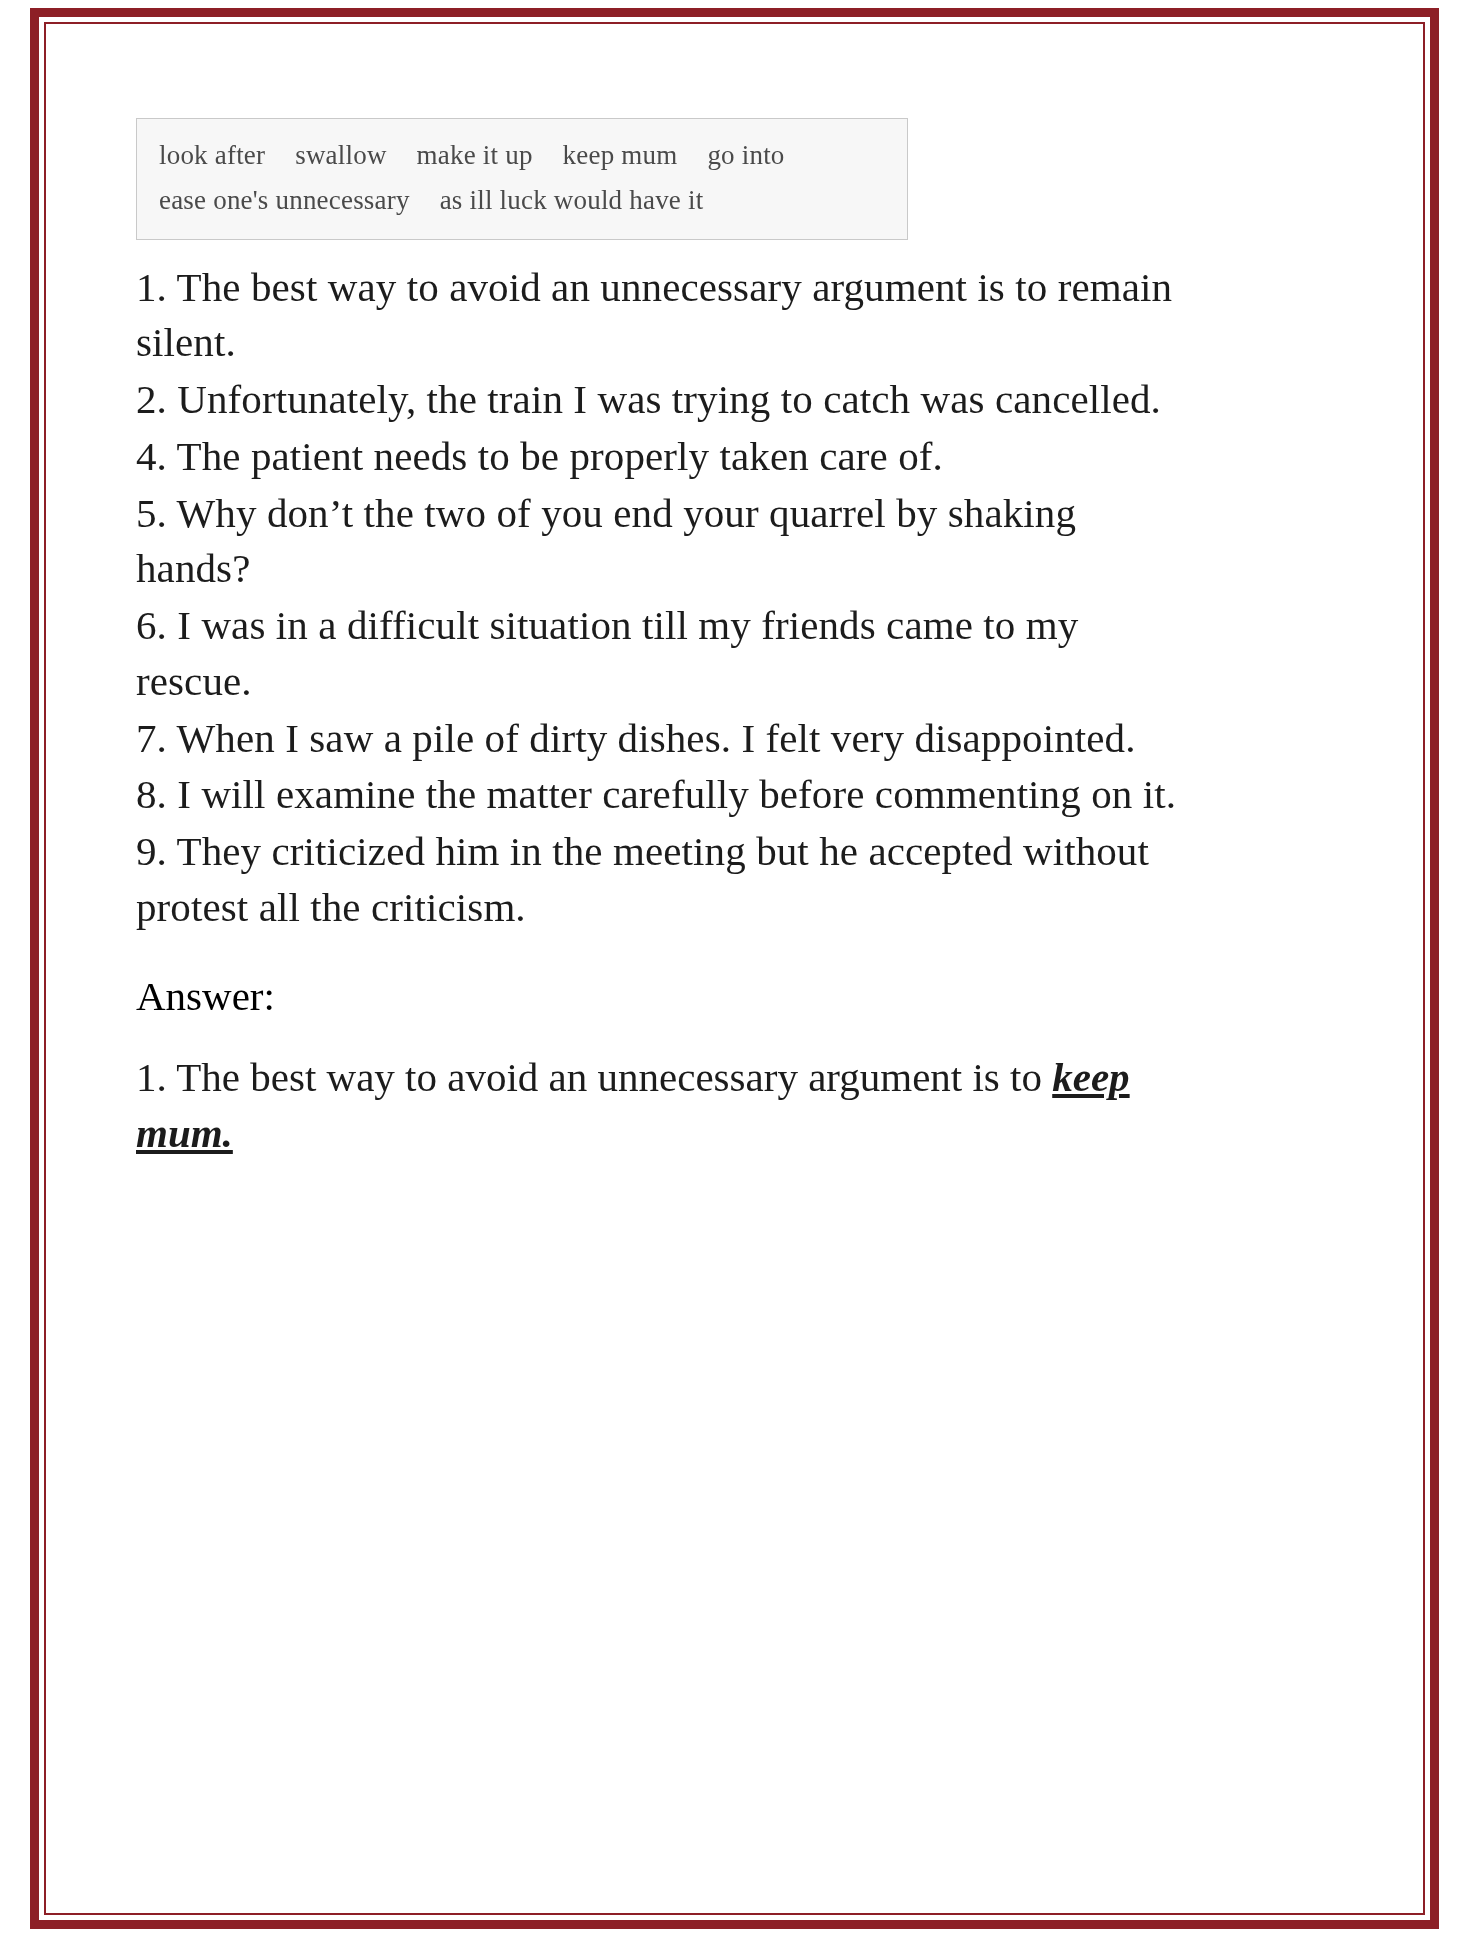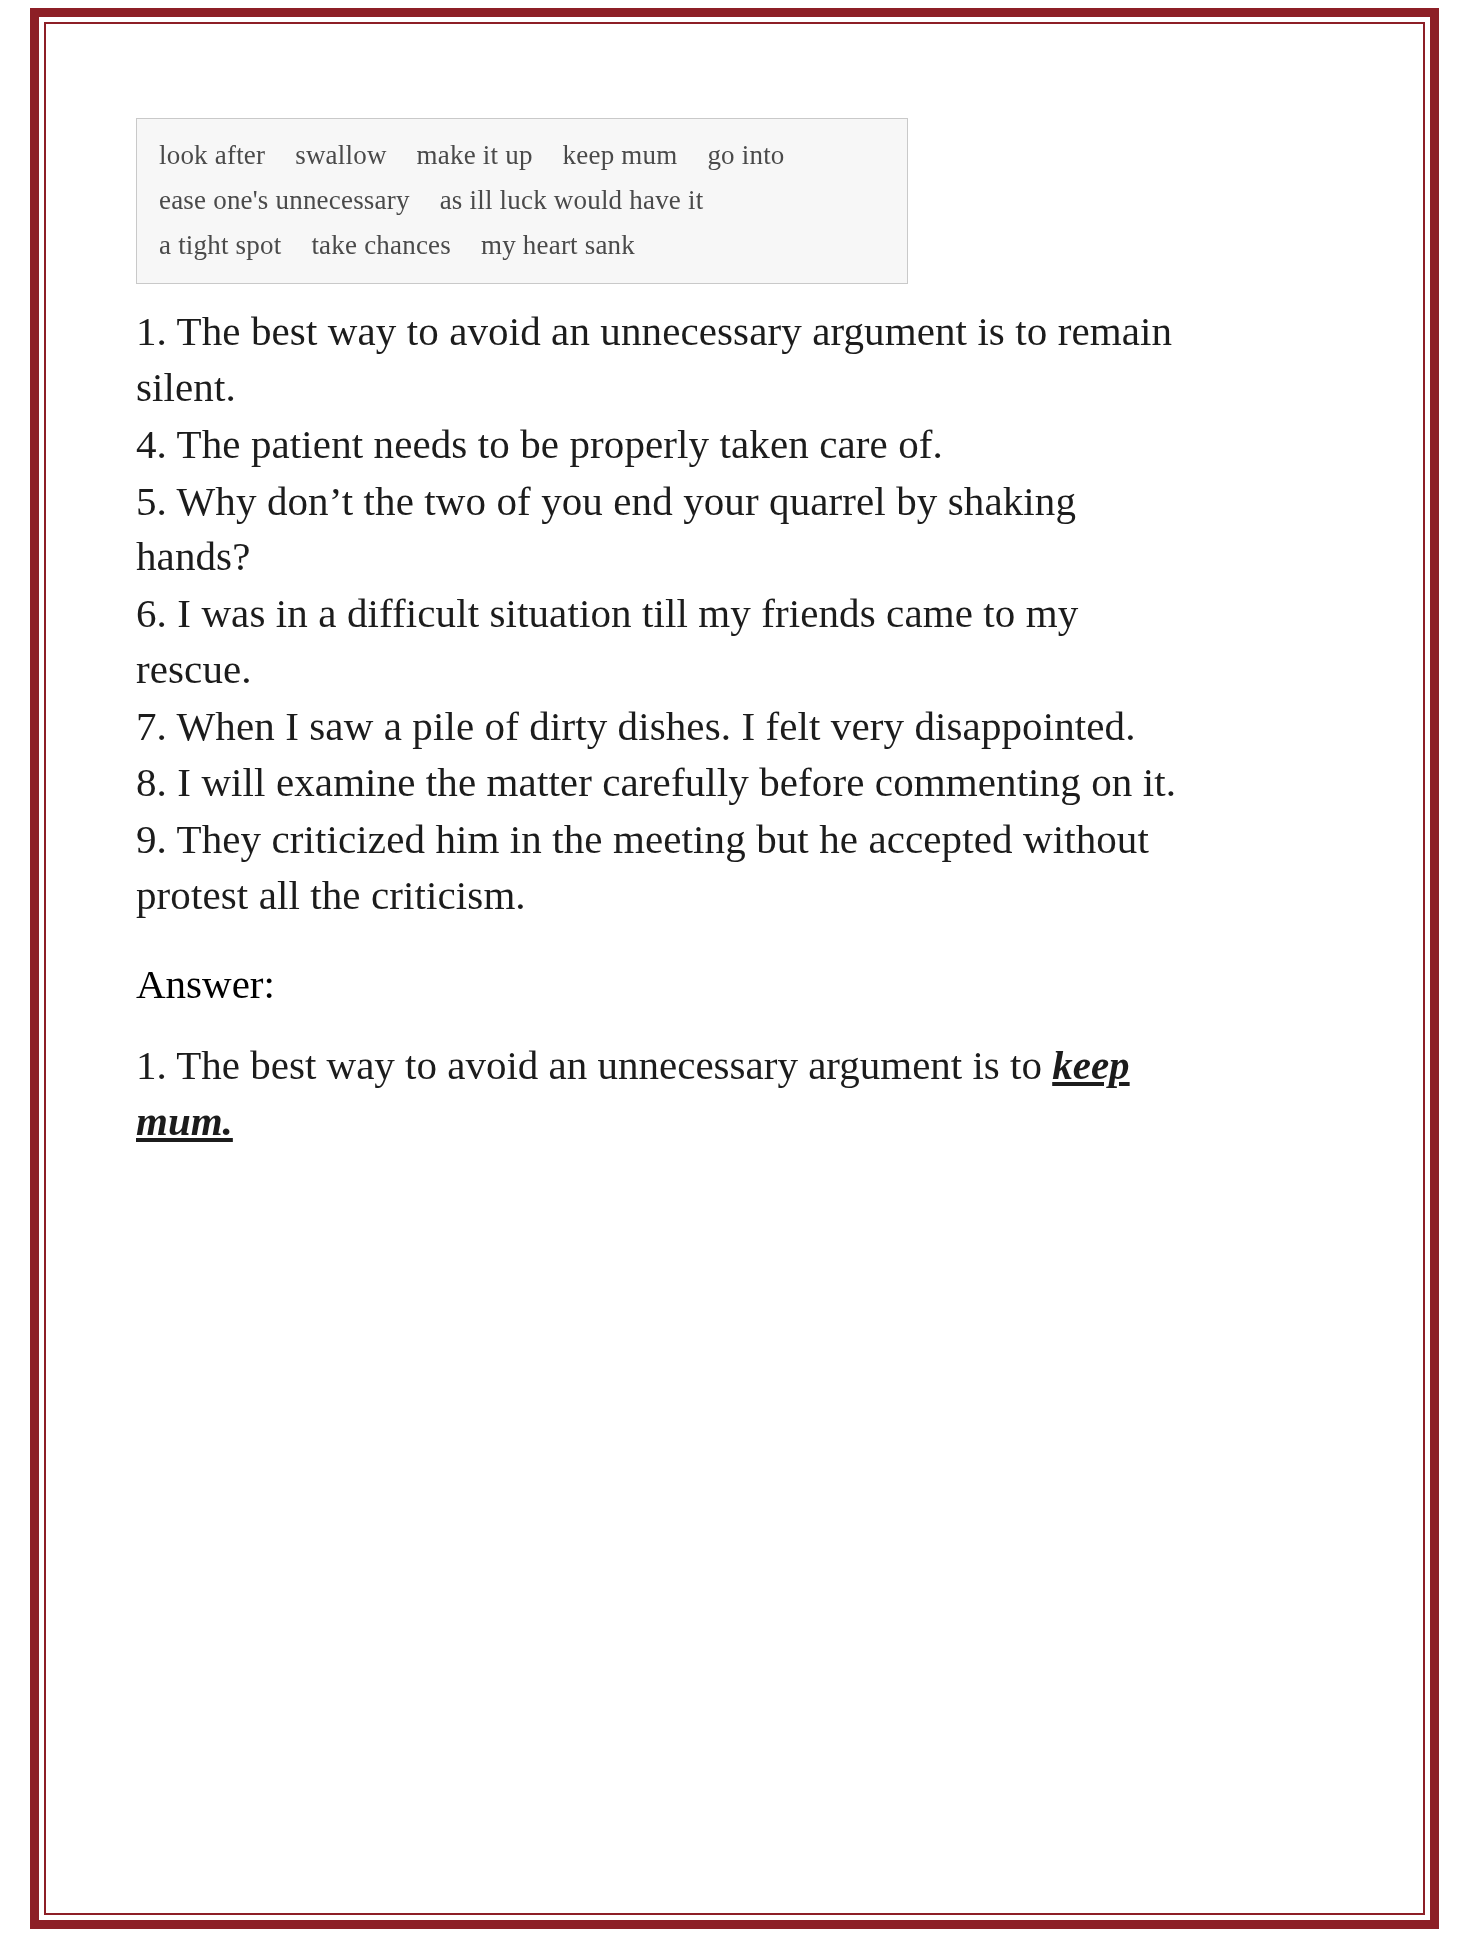--- a/index.html
+++ b/index.html
@@ -105,27 +105,25 @@
 
   <div class="content">
 
     <div class="wordbank">
       <div class="wordbank-row">
         <span class="wb-item">look after</span><span class="wb-item">swallow</span><span class="wb-item">make it up</span><span class="wb-item">keep mum</span><span class="wb-item">go into</span>
       </div>
       <div class="wordbank-row">
         <span class="wb-item">ease one's unnecessary</span><span class="wb-item">as ill luck would have it</span>
       </div>
-      <div class="wordbank-row">
-        <span class="wb-item">a tight spot</span><span class="wb-item">take chances</span><span class="wb-item">my heart sank</span>
-      </div>
     </div>
 
     <div class="sentences">
       <p class="sentence">1. The best way to avoid an unnecessary argument is to remain silent.</p>
+      <p class="sentence">2. Unfortunately, the train I was trying to catch was cancelled.</p>
       <p class="sentence">4. The patient needs to be properly taken care of.</p>
       <p class="sentence">5. Why don’t the two of you end your quarrel by shaking hands?</p>
       <p class="sentence">6. I was in a difficult situation till my friends came to my rescue.</p>
       <p class="sentence">7. When I saw a pile of dirty dishes. I felt very disappointed.</p>
       <p class="sentence">8. I will examine the matter carefully before commenting on it.</p>
       <p class="sentence">9. They criticized him in the meeting but he accepted without protest all the criticism.</p>
     </div>
 
     <div class="answer-label">Answer:</div>
 

